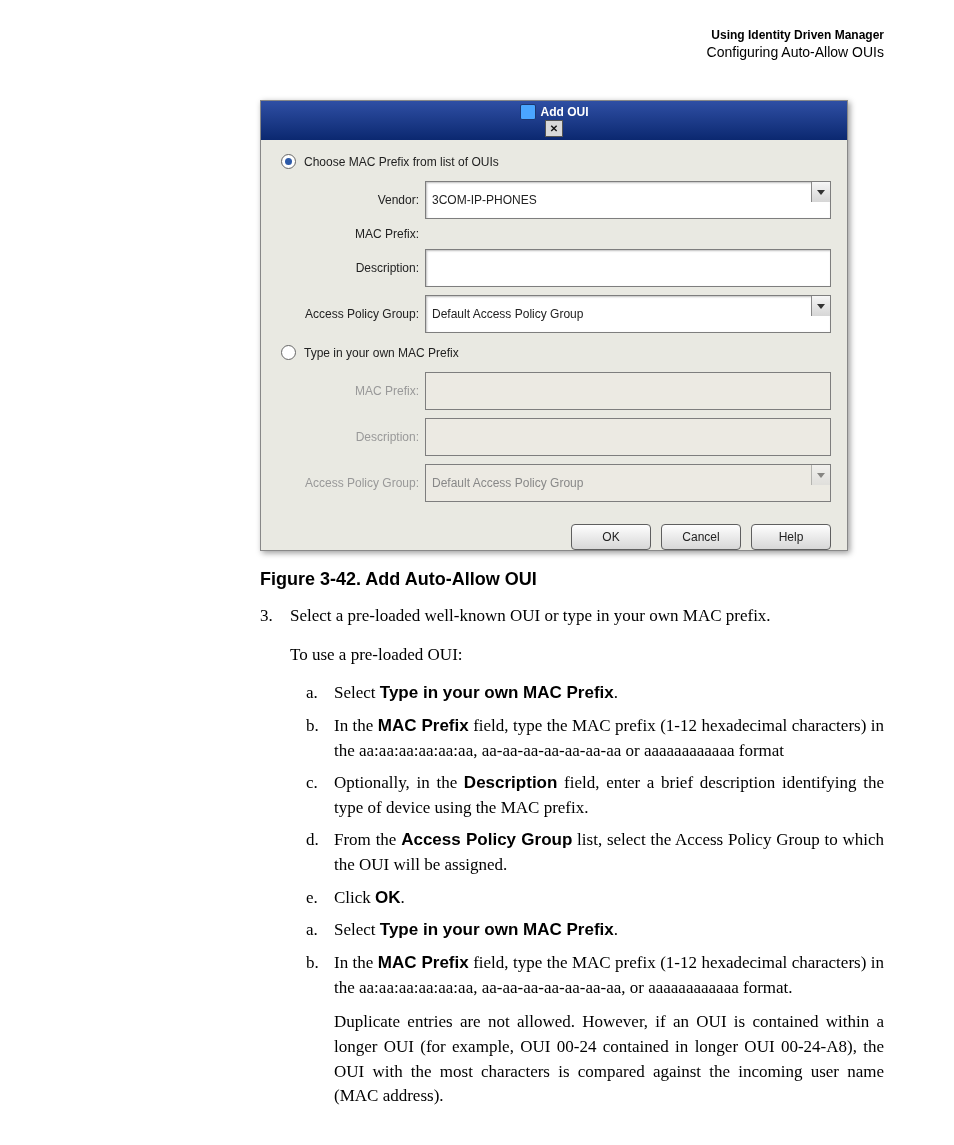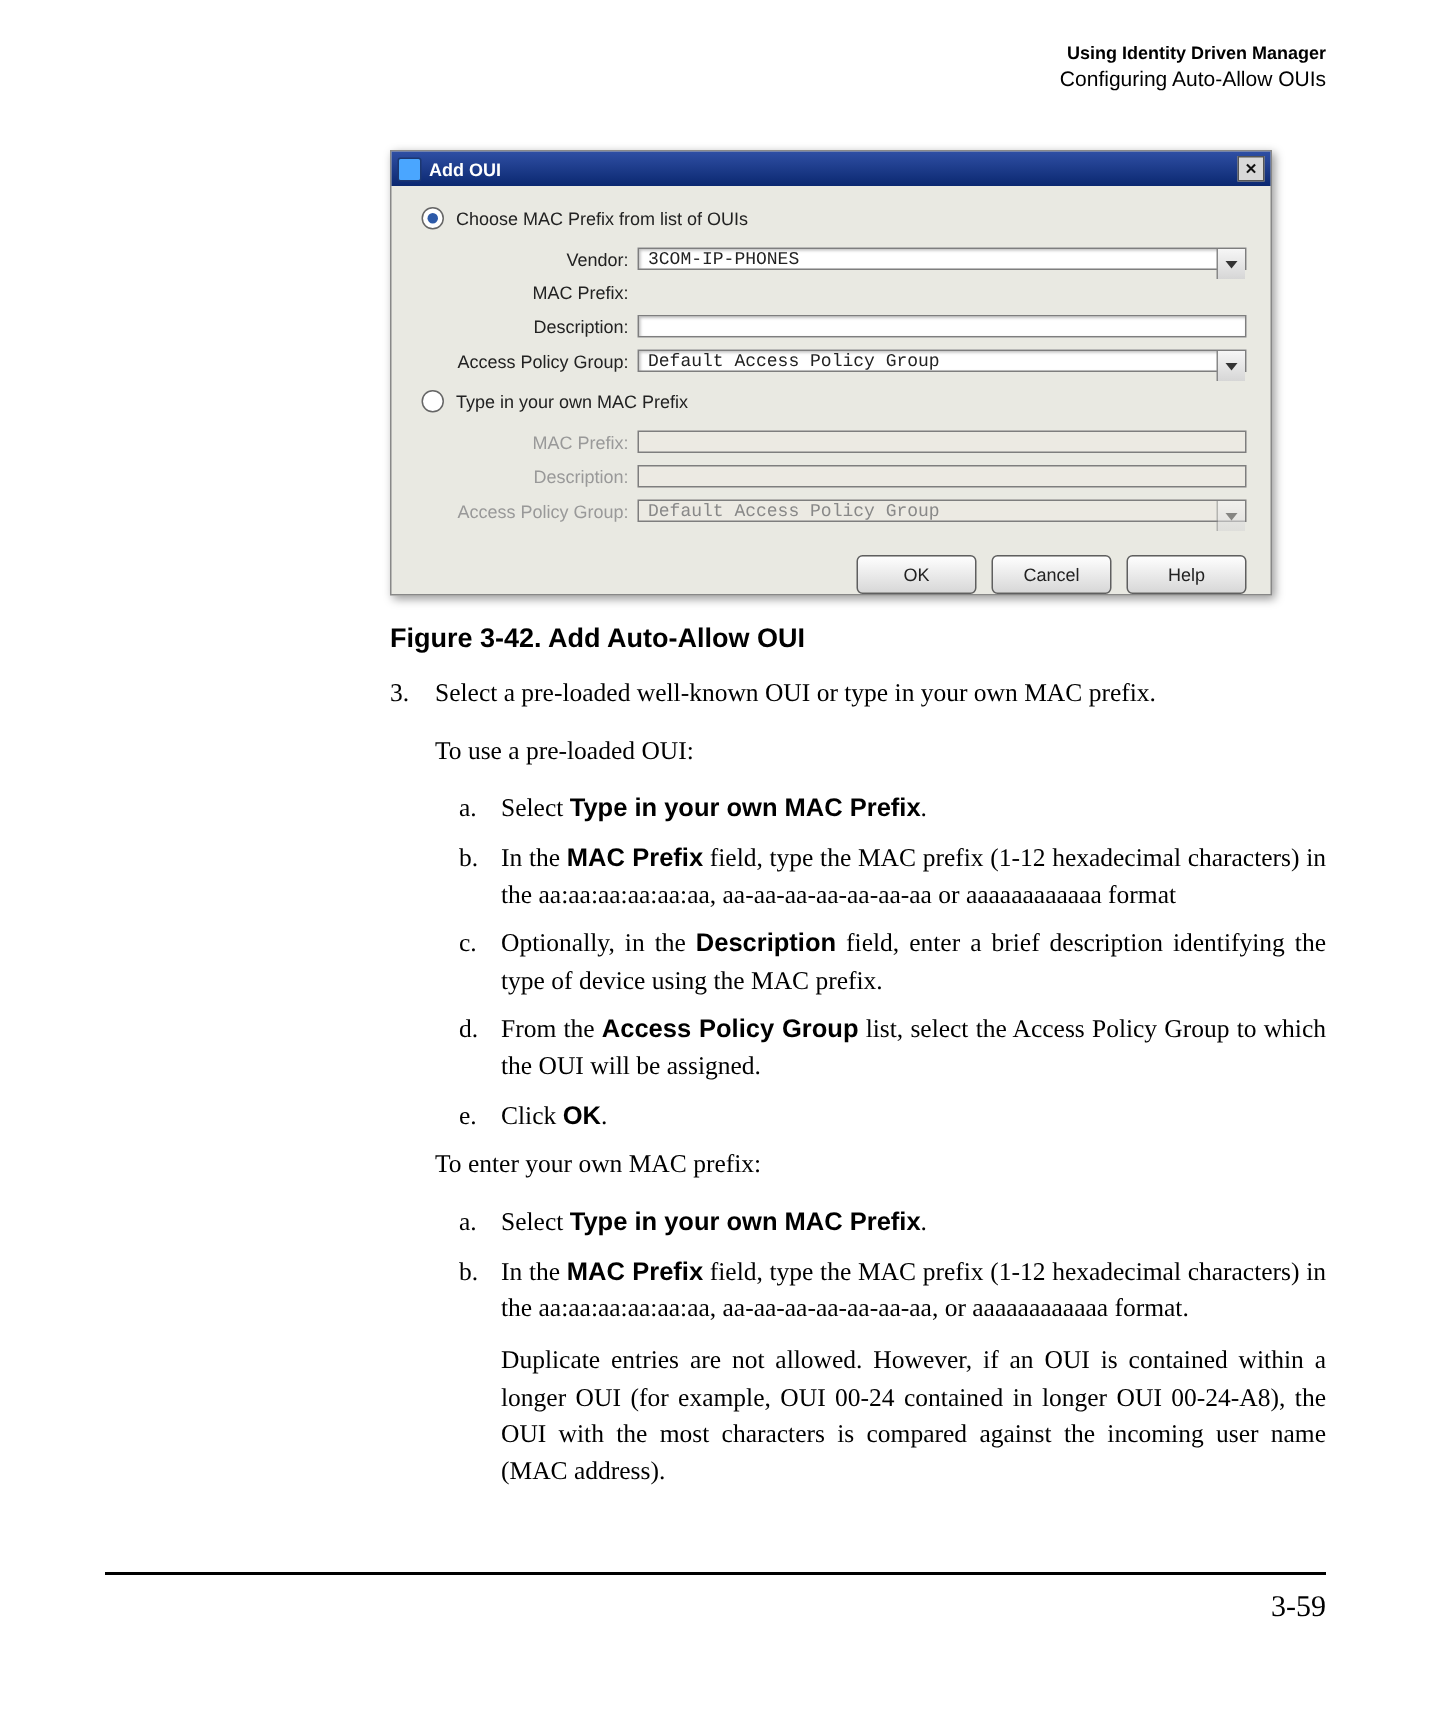--- a/index.html
+++ b/index.html
@@ -43,20 +43,21 @@
   }
   .titlebar {
     display: flex;
     align-items: center;
     justify-content: space-between;
     background: linear-gradient(to bottom, #2f4fa4, #0b2870);
     color: #fff;
     padding: 3px 4px;
     font-weight: bold;
     font-size: 12px;
+    flex-direction: column;
   }
   .titlebar-left {
     display: flex;
     align-items: center;
     gap: 5px;
   }
   .title-icon {
     width: 14px;
     height: 14px;
     background: #4aa6ff;
@@ -109,31 +110,30 @@
     align-items: center;
     padding: 4px 0;
   }
   .form-label {
     width: 140px;
     text-align: right;
     padding-right: 6px;
   }
   .field {
     flex: 1;
-    height: 15px;
+    height: 38px;
     background: #fff;
     border: 1px solid #7e7e7e;
     box-sizing: border-box;
     padding: 0 6px;
     display: flex;
     align-items: center;
     position: relative;
     box-shadow: inset 1px 1px 2px rgba(0,0,0,0.25);
     font-size: 12px;
-    font-family: Liberation Mono, monospace;
   }
   .field.disabled {
     background: #eceae3;
     color: #888;
     box-shadow: none;
   }
   .combo-arrow {
     width: 18px;
     height: 20px;
     background: linear-gradient(to bottom, #f6f6f6, #d6d6d6);
@@ -353,21 +353,20 @@
             <div class="alpha-item">
               <div class="alpha-marker">d.</div>
               <div class="alpha-body"><span>From the </span><span class="bold">Access Policy Group</span><span> list, select the Access Policy Group to which the OUI will be assigned.</span></div>
             </div>
             <div class="alpha-item">
               <div class="alpha-marker">e.</div>
               <div class="alpha-body"><span>Click </span><span class="bold">OK</span><span>.</span></div>
             </div>
           </div>
 
-          <p>To enter your own MAC prefix:</p>
 
           <div class="alpha-list">
             <div class="alpha-item">
               <div class="alpha-marker">a.</div>
               <div class="alpha-body"><span>Select </span><span class="bold">Type in your own MAC Prefix</span><span>.</span></div>
             </div>
             <div class="alpha-item">
               <div class="alpha-marker">b.</div>
               <div class="alpha-body">
                 <p><span>In the </span><span class="bold">MAC Prefix</span><span> field, type the MAC prefix (1-12 hexadecimal characters) in the aa:aa:aa:aa:aa:aa, aa-aa-aa-aa-aa-aa-aa, or aaaaaaaaaaaa format.</span></p>

